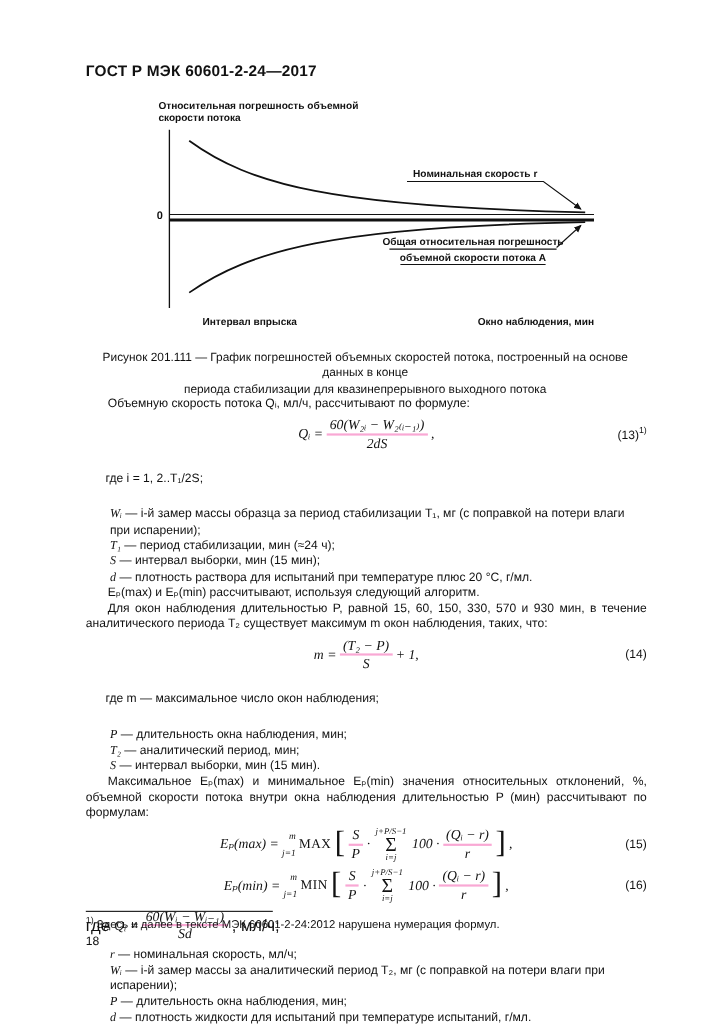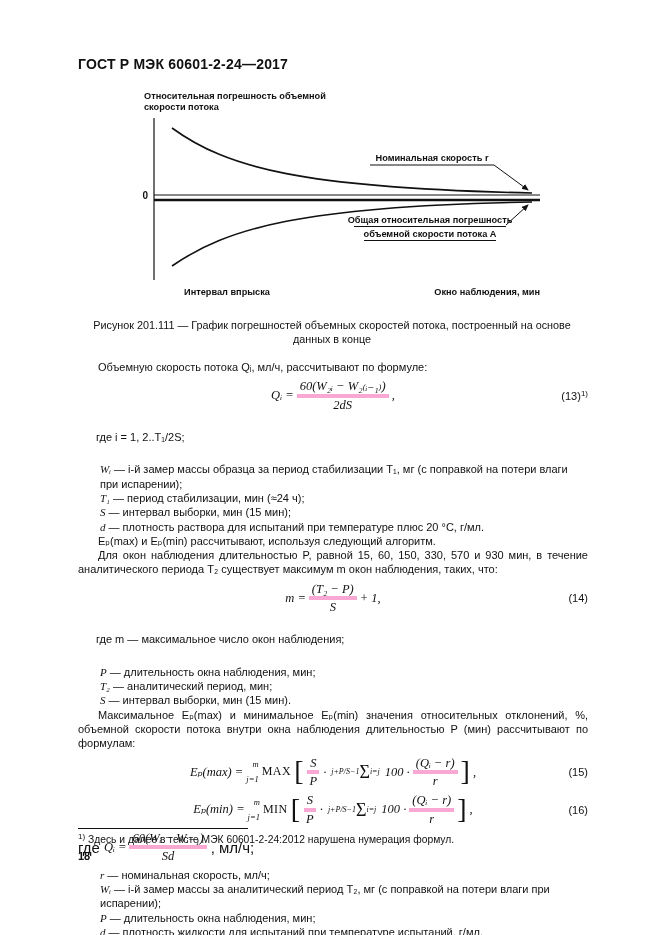--- a/index.html
+++ b/index.html
@@ -29,38 +29,38 @@
   .formula-row {
     position:relative; display:flex; justify-content:center; align-items:center;
     margin:5px 0; min-height:28px;
   }
   .formula {
     display:inline-flex; align-items:center; gap:3px;
     font-family:"Liberation Serif","DejaVu Serif",serif;
     font-style:italic; font-size:12.5px; line-height:1.15;
   }
   .frac { display:inline-flex; flex-direction:column; align-items:center; }
-  .frac .fn { border-bottom:4px solid #f9a8d4; padding:0 3px; }
+  .frac .fn { border-bottom:2px solid #f9a8d4; padding:0 3px; }
   .frac .fd { padding:0 3px; }
   .fno { position:absolute; right:0; top:50%; transform:translateY(-50%); font-size:11px; font-style:normal;margin-left:24px; }
   .fnsup { font-size:8px; }
   .presc {
     display:inline-flex; flex-direction:column; justify-content:space-between;
     align-items:flex-end; height:24px; font-size:8.5px; line-height:1;
   }
   .opname { font-style:normal; font-size:12px; letter-spacing:0.5px; }
-  .sigma { display:inline-flex; flex-direction:row; align-items:center; line-height:1; margin:0 2px; }
+  .sigma { display:inline-flex; flex-direction:column; align-items:center; line-height:1; margin:0 2px; }
   .sigma .lim { font-size:8px; }
   .sigma .sym { font-size:18px; font-style:normal; line-height:0.9; }
   .brk { font-size:28px; font-style:normal; line-height:1; transform:translateY(-1px); }
   .fq-row { display:flex; align-items:center; gap:4px; margin:4px 0; text-align:left; }
   .fq-row .lead { font-style:normal; font-family:Liberation Sans, sans-serif; font-size:15px; }
   .footnote { position:absolute; left:78px; top:828px; width:508px; font-size:10.3px; text-align:left; }
   .footnote .rule { width:170px; border-top:1px solid #111; margin-bottom:3px; }
-  .pageno { position:absolute; left:78px; top:850px; font-size:11px;font-weight:bold; }
+  .pageno { position:absolute; left:78px; top:850px; font-size:11px; }
 </style>
 </head>
 <body>
 
 <div class="header">ГОСТ Р МЭК 60601-2-24—2017</div>
 
 <div class="figure">
   <svg width="430" height="222" viewBox="0 0 430 222">
     <defs>
       <marker id="arr" markerWidth="8" markerHeight="8" refX="6" refY="3" orient="auto">
@@ -87,20 +87,21 @@
     <line x1="232" y1="152.5" x2="364" y2="152.5" stroke="#111" stroke-width="1"></line>
     <line x1="374" y1="137" x2="396" y2="117" stroke="#111" stroke-width="1" marker-end="url(#arr)"></line>
 
     <text x="95" y="207" font-size="9.2" text-anchor="middle">Интервал впрыска</text>
     <text x="408" y="207" font-size="9.2" text-anchor="end">Окно наблюдения, мин</text>
   </svg>
 </div>
 
 <div class="caption">
   <div>Рисунок 201.111 — График погрешностей объемных скоростей потока, построенный на основе данных в конце</div>
+  <div>периода стабилизации для квазинепрерывного выходного потока</div>
 </div>
 
 <div class="content">
 
   <p class="para">Объемную скорость потока Qᵢ, мл/ч, рассчитывают по формуле:</p>
 
   <div class="formula-row">
     <span class="formula">
       <span>Qᵢ =</span>
       <span class="frac">

